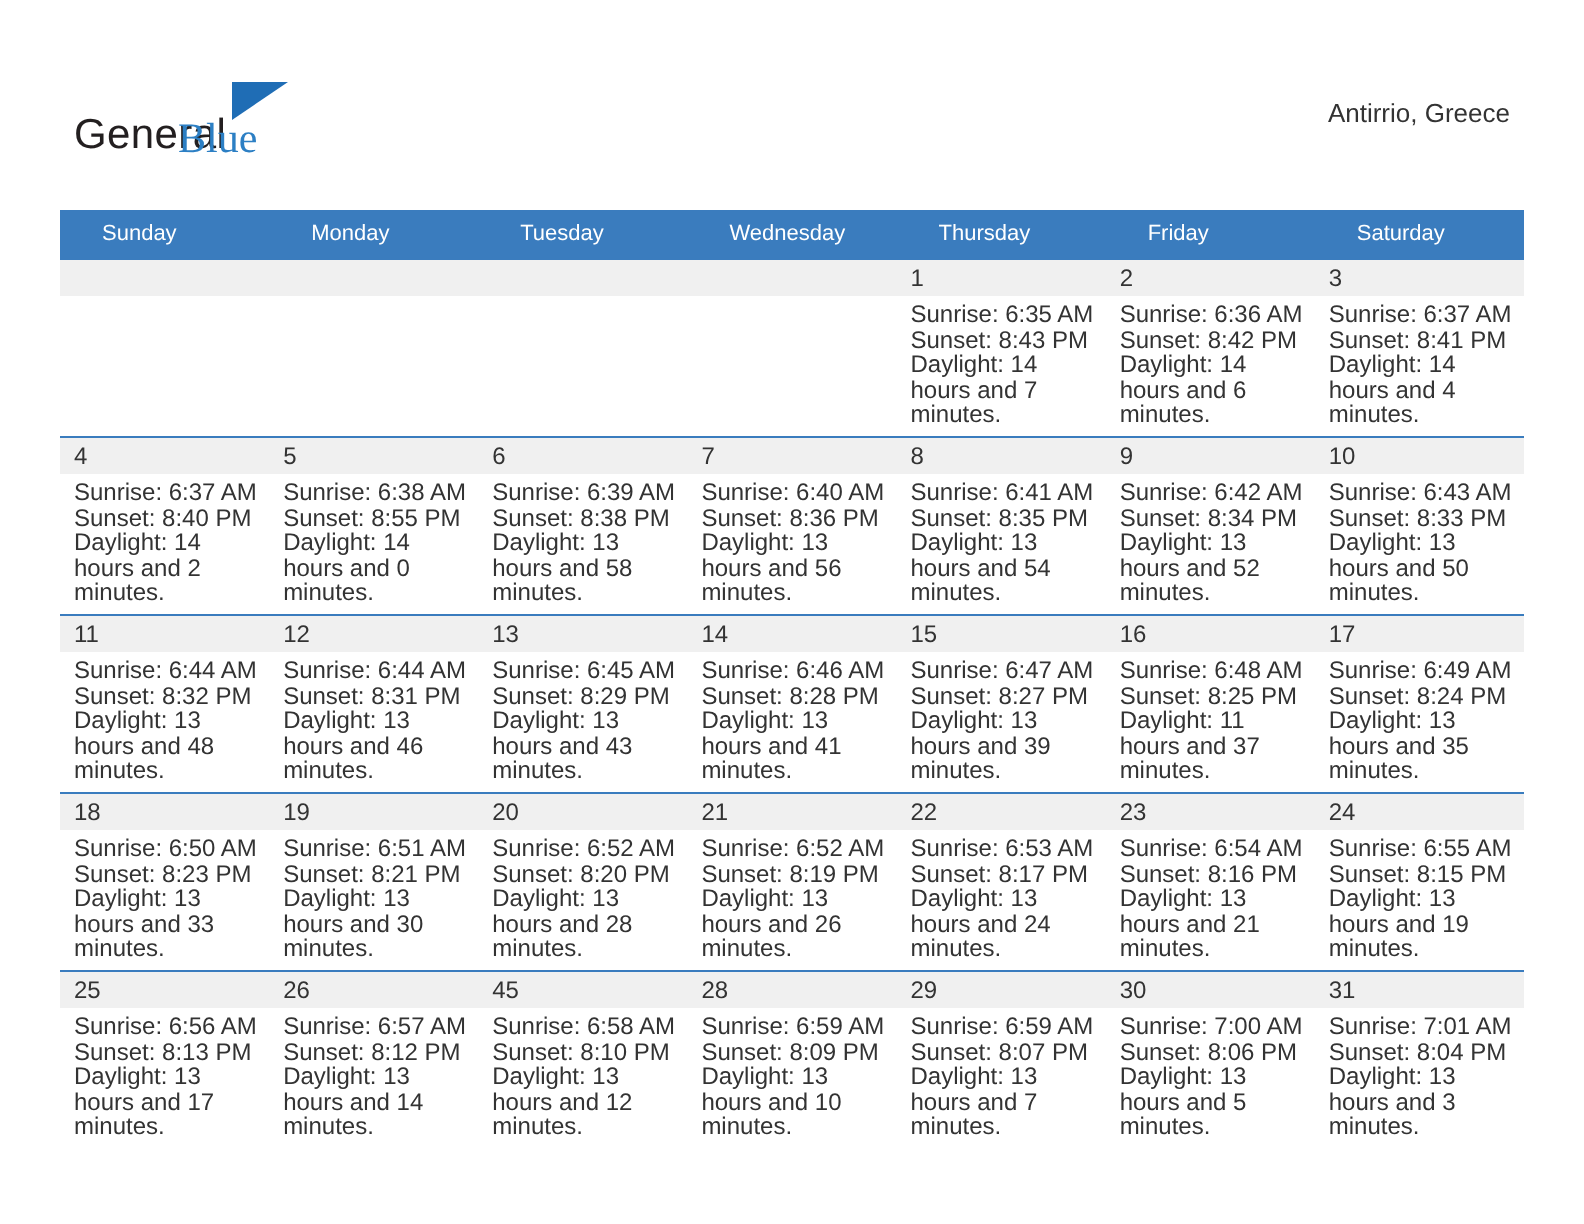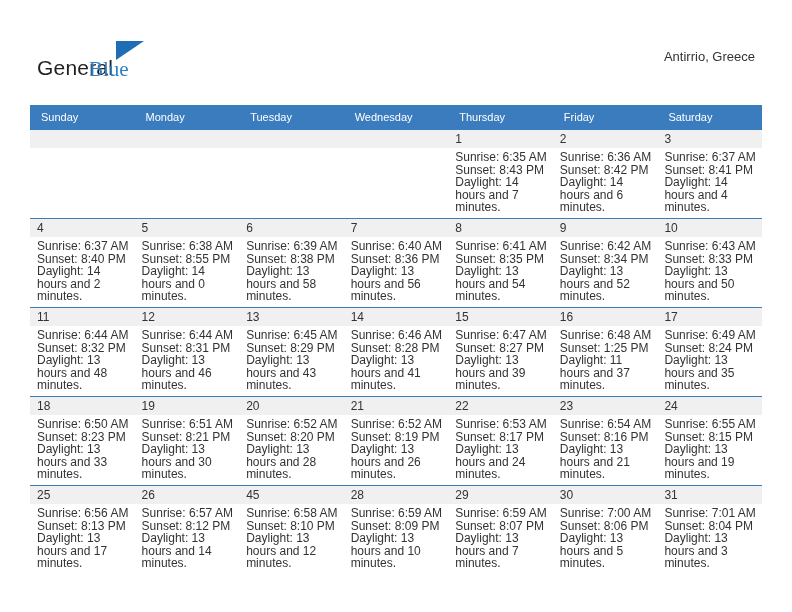--- a/index.html
+++ b/index.html
@@ -92,21 +92,21 @@
     width: 732px;
     border-collapse: collapse;
     table-layout: fixed;
   }
   .calendar th {
     background: #3a7cbe;
     color: #ffffff;
     font-size: 11px;
     font-weight: normal;
     text-align: left;
-    padding: 6px 0 6px 11px;
+    padding: 6px 0 6px 21px;
     height: 17px;
     vertical-align: middle;
     box-sizing: border-box;
   }
   .calendar td {
     width: 104.57px;
     height: 89px;
     vertical-align: top;
     padding: 0;
     border-top: 1px solid #3a7cbe;
@@ -353,21 +353,21 @@
                 <div>Sunset: 8:27 PM</div>
                 <div class="wrap">Daylight: 13 hours and 39 minutes.</div>
               </div>
             </div>
           </td>
           <td>
             <div class="cell-inner">
               <span class="daynum">16</span>
               <div class="info">
                 <div>Sunrise: 6:48 AM</div>
-                <div>Sunset: 1:25 PM</div>
+                <div>Sunset: 8:25 PM</div>
                 <div class="wrap">Daylight: 11 hours and 37 minutes.</div>
               </div>
             </div>
           </td>
           <td>
             <div class="cell-inner">
               <span class="daynum">17</span>
               <div class="info">
                 <div>Sunrise: 6:49 AM</div>
                 <div>Sunset: 8:24 PM</div>

